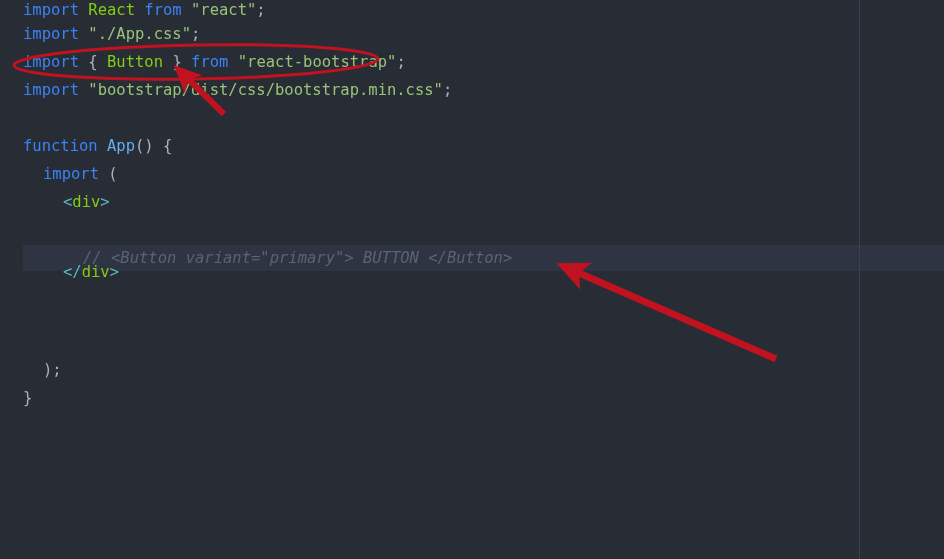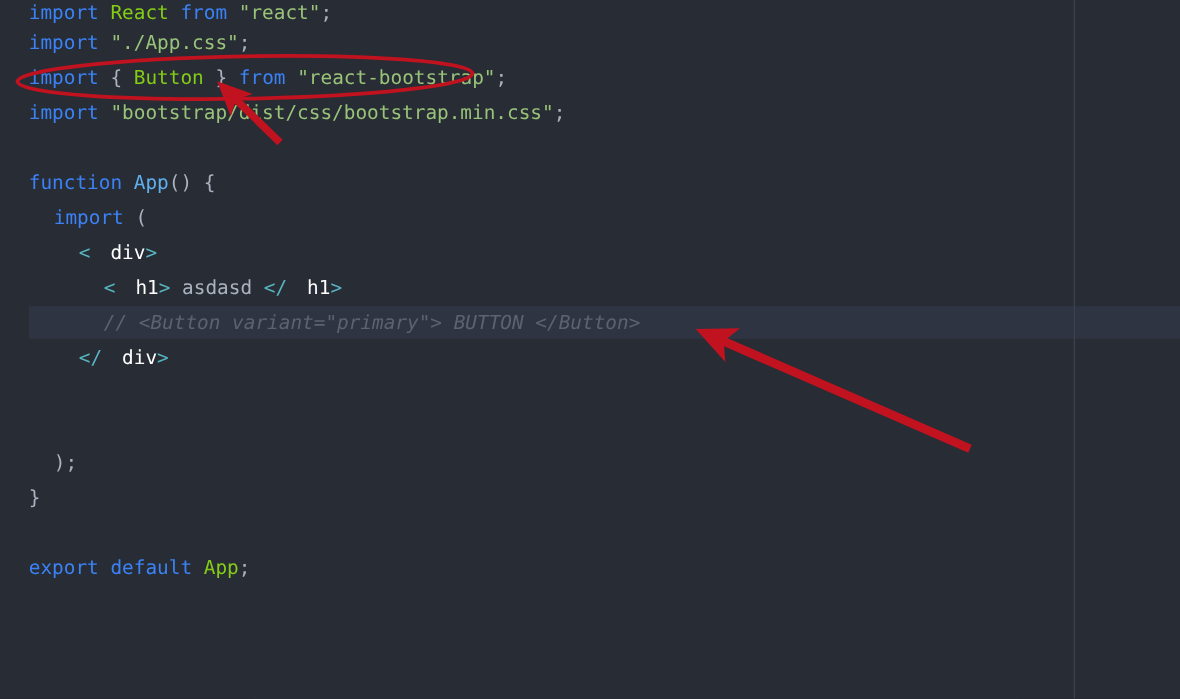--- a/index.html
+++ b/index.html
@@ -63,21 +63,21 @@
     color: #abb2bf;
   }
 
   
   .kw    { color: #3b82f6; }            
   .str   { color: #98c379; }            
   .ident { color: #84cc16; }            
   .fn    { color: #61afef; }            
   .punct { color: #abb2bf; }            
   .brace { color: #56b6c2; }            
-  .tag   { color: #ffffff; margin-left: 16px; }
+  .tag   { color: #84cc16; }
   .txt   { color: #abb2bf; }
   .cmt   { color: #5c6370; font-style: italic; }
 
   
   #annotations {
     position: absolute;
     inset: 0;
     pointer-events: none;
   }
 </style>
@@ -108,36 +108,34 @@
       
       <div class="line" style="top:132px;text-align:center;"><span class="kw">function</span><span class="punct"> </span><span class="fn">App</span><span class="punct">()</span><span class="punct"> {</span></div>
 
       
       <div class="line" style="top:160px;left:43px;"><span class="kw">import</span><span class="punct"> </span><span class="punct">(</span></div>
 
       
       <div class="line" style="top:188px;left:63px;"><span class="brace">&lt;</span><span class="tag">div</span><span class="brace">&gt;</span></div>
 
       
-      <div class="line" style="top:216px;left:83px;"><span class="brace">&lt;</span><span class="tag">h1</span><span class="brace">&gt;</span><span class="txt"> asdasd </span><span class="brace">&lt;/</span><span class="tag">h1</span><span class="brace">&gt;</span></div>
 
       
       <div class="line" style="top:244px;left:83px;"><span class="cmt">// &lt;Button variant="primary"&gt; BUTTON &lt;/Button&gt;</span></div>
 
       
-      <div class="line" style="top:272px;left:63px;"><span class="brace">&lt;/</span><span class="tag">div</span><span class="brace">&gt;</span></div>
+      <div class="line" style="top:258px;left:63px;"><span class="brace">&lt;/</span><span class="tag">div</span><span class="brace">&gt;</span></div>
 
       
       <div class="line" style="top:356px;left:43px;"><span class="punct">)</span><span class="punct">;</span></div>
 
       
       <div class="line" style="top:384px;"><span class="punct">}</span></div>
 
       
-      <div class="line" style="top:440px;"><span class="kw">export</span><span class="punct"> </span><span class="kw">default</span><span class="punct"> </span><span class="ident">App</span><span class="punct">;</span></div>
 
     </div>
   </div>
 
   <svg id="annotations" width="944" height="559" viewBox="0 0 944 559">
     <defs>
       <marker id="ah1" markerWidth="5" markerHeight="5" refX="2.2" refY="2.5" orient="auto" markerUnits="strokeWidth">
         <path d="M4.6,2.5 L0,4.6 L1.1,2.5 L0,0.4 Z" fill="#c1121f"></path>
       </marker>
       <marker id="ah2" markerWidth="5" markerHeight="5" refX="2.2" refY="2.5" orient="auto" markerUnits="strokeWidth">

